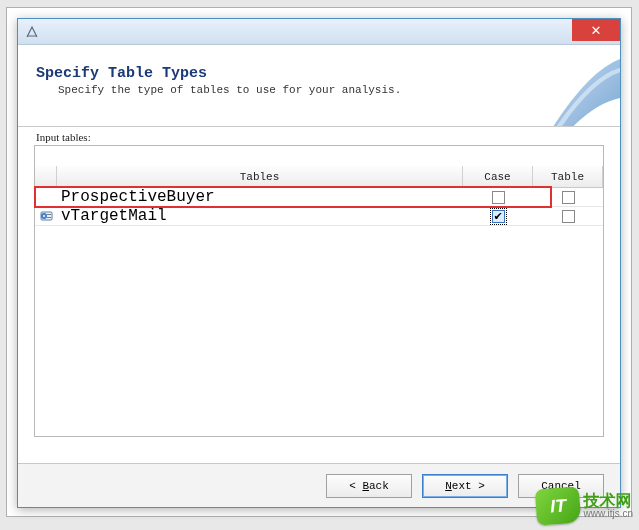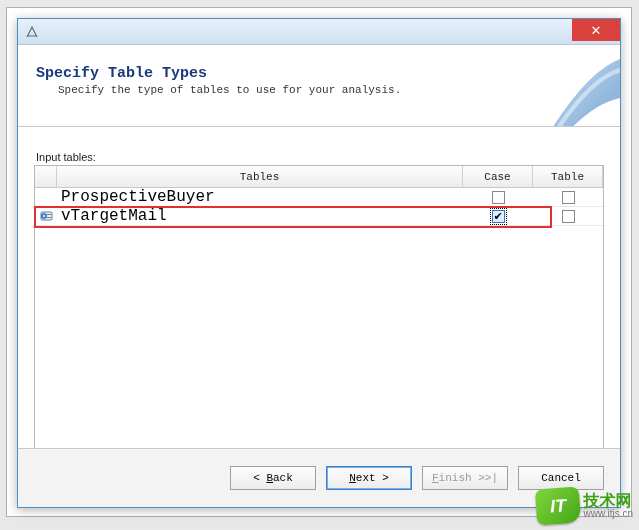--- a/index.html
+++ b/index.html
@@ -85,41 +85,41 @@
   }
   .header-graphic {
     position: absolute;
     right: -10px; top: -5px;
     width: 90px; height: 90px;
   }
   .body-area {
     padding: 4px 16px 0 16px;
   }
   .label-row {
-    font-family: Liberation Sans, sans-serif;
+    font-family: Liberation Serif, serif;
     font-size: 11px;
     color: #222;
     margin-bottom: 2px;
     padding-left: 2px;
-    margin-top: 20px;
   }
   .table-wrap {
     border: 1px solid #b8b8b8;
     height: 292px;
     background: #fff;
     position: relative;
   }
   .thead {
     display: flex;
     height: 22px;
     background: linear-gradient(#fdfdfd, #ececec);
     border-bottom: 1px solid #c8c8c8;
     font-family: "Courier New", monospace;
     font-size: 11px;
     color: #222;
+    margin-top: 20px;
   }
   .th { border-right: 1px solid #d0d0d0; display: flex; align-items: center; justify-content: center; }
   .col-icon { width: 22px; }
   .col-tables { flex: 1; }
   .col-case { width: 70px; }
   .col-nested { width: 70px; }
   .trow {
     display: flex;
     height: 19px;
     border-bottom: 1px solid #e8e8e8;
@@ -145,21 +145,21 @@
     border-color: #3a70c0;
   }
   .red-highlight {
     position: absolute;
     border: 2px solid #e03030;
     pointer-events: none;
   }
   .footer {
     position: absolute;
     bottom: 0; left: 0; right: 0;
-    height: 59px;
+    height: 44px;
     border-top: 1px solid #c8c8c8;
     display: flex;
     align-items: center;
     justify-content: flex-end;
     gap: 10px;
     padding-right: 16px;
     background: #f3f3f3;
   }
   .wbtn {
     min-width: 86px;
@@ -294,23 +294,20 @@
     </div>
   </div>
 
   <div class="footer">
     <div class="wbtn">
         <span>&lt; <u>B</u>ack</span>
       </div>
     <div class="wbtn default">
         <span><u>N</u>ext &gt;</span>
       </div>
-    <div class="wbtn disabled">
-        <span><u>F</u>inish &gt;&gt;|</span>
-      </div>
     <div class="wbtn">
         <span>Cancel</span>
       </div>
   </div>
 
 </div>
 
 <div class="watermark">
   <div class="wm-badge">IT</div>
   <div class="wm-text">

